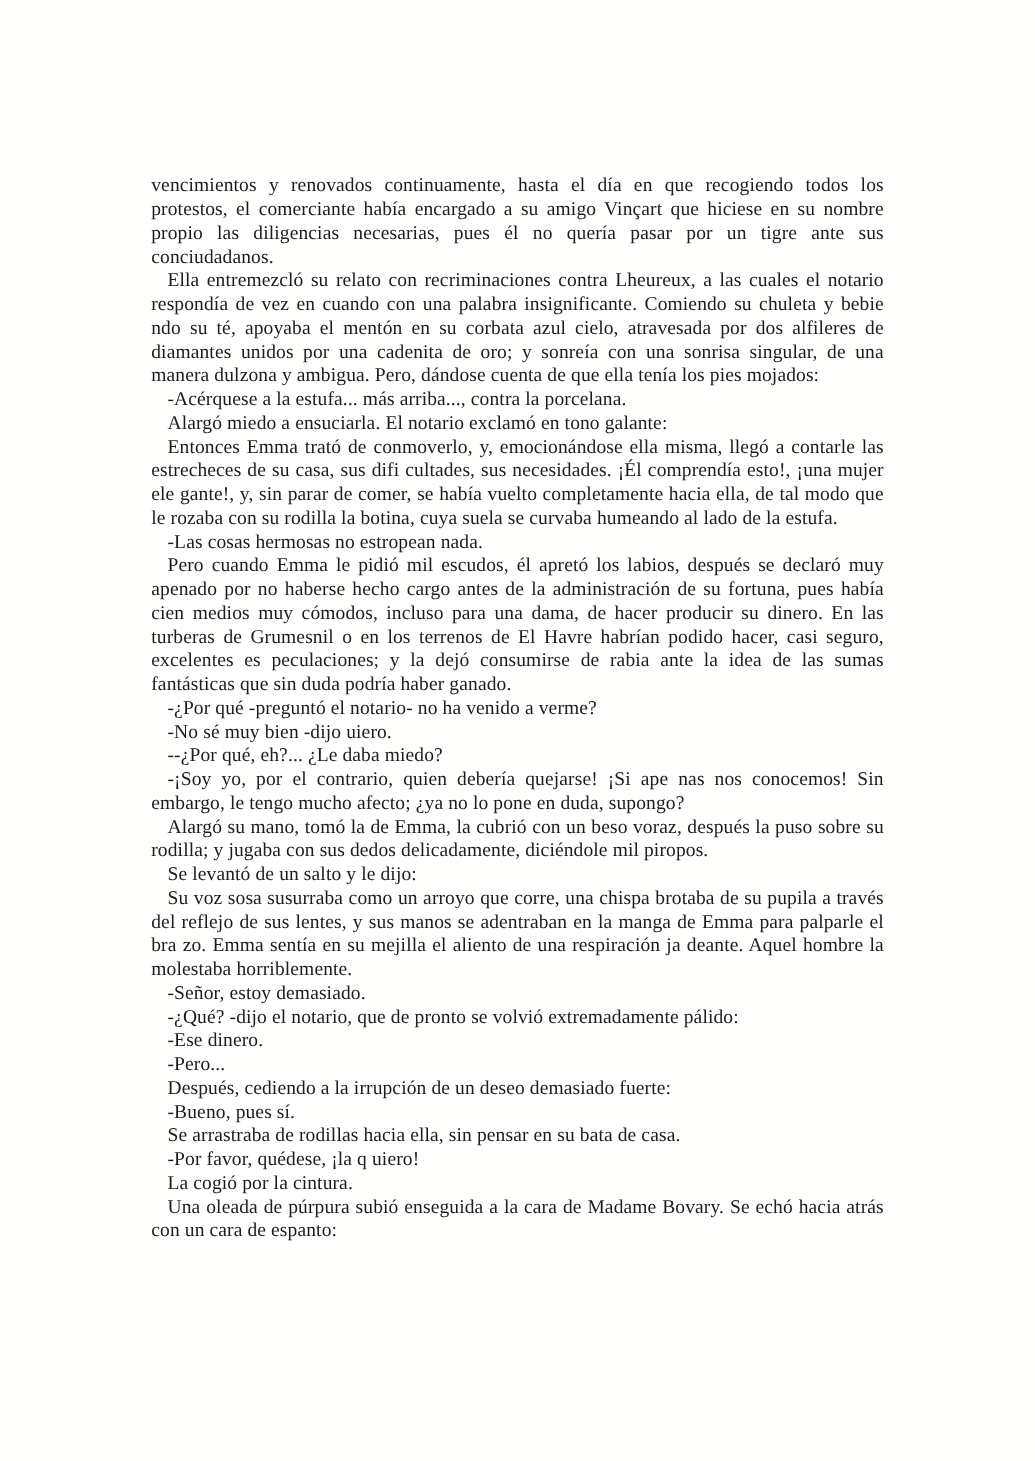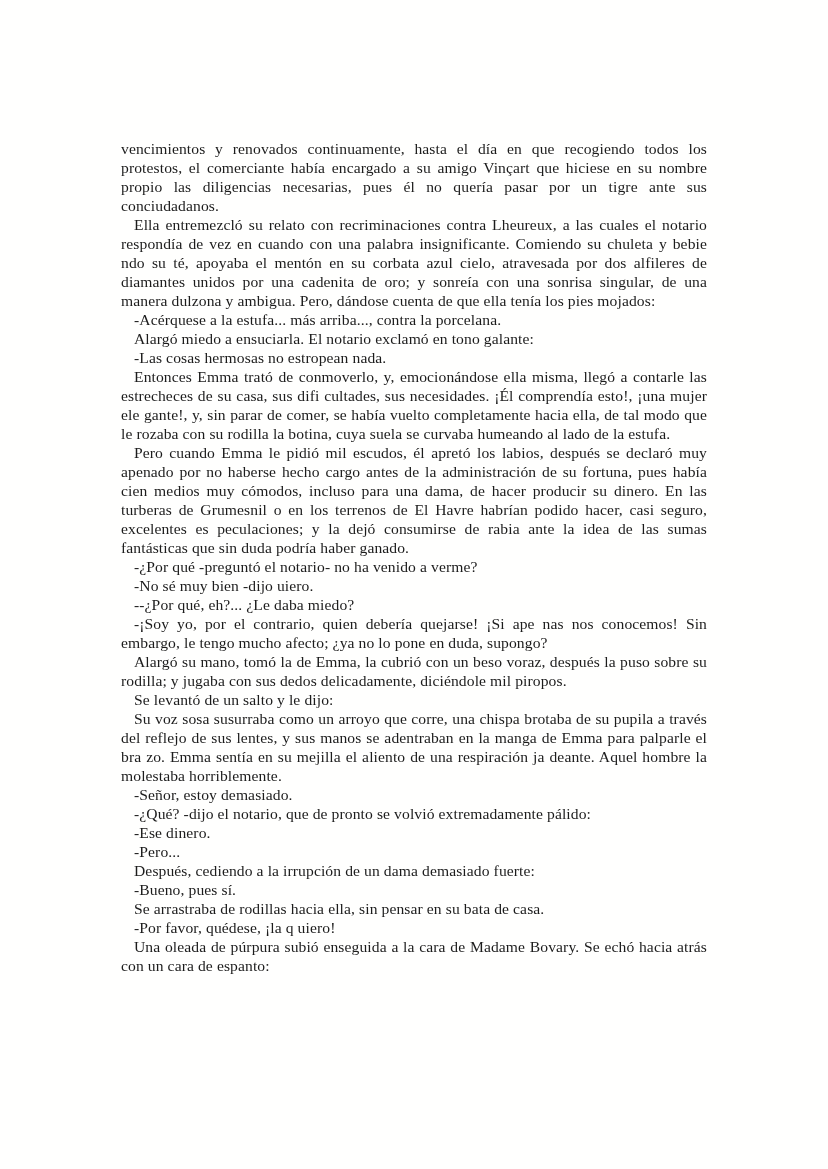--- a/index.html
+++ b/index.html
@@ -44,33 +44,34 @@
 </style>
 </head>
 <body>
 
 <div class="page">
   <div class="text-block">
     <p class="noindent">vencimientos y renovados continuamente, hasta el día en que recogiendo todos los protestos, el comerciante había encargado a su amigo Vinçart que hiciese en su nombre propio las diligencias necesarias, pues él no quería pasar por un tigre ante sus conciudadanos.</p>
     <p>Ella entremezcló su relato con recriminaciones contra Lheureux, a las cuales el notario respondía de vez en cuando con una palabra insignificante. Comiendo su chuleta y bebie ndo su té, apoyaba el mentón en su corbata azul cielo, atravesada por dos alfileres de diamantes unidos por una cadenita de oro; y sonreía con una sonrisa singular, de una manera dulzona y ambigua. Pero, dándose cuenta de que ella tenía los pies mojados:</p>
     <p>-Acérquese a la estufa... más arriba..., contra la porcelana.</p>
     <p>Alargó miedo a ensuciarla. El notario exclamó en tono galante:</p>
+    <p>Entonces Emma trató de conmoverlo, y, emocionándose ella misma, llegó a contarle las estrecheces de su casa, sus difi cultades, sus necesidades. ¡Él comprendía esto!, ¡una mujer ele gante!, y, sin parar de comer, se había vuelto completamente hacia ella, de tal modo que le rozaba con su rodilla la botina, cuya suela se curvaba humeando al lado de la estufa.</p>
     <p>-Las cosas hermosas no estropean nada.</p>
-    <p>Entonces Emma trató de conmoverlo, y, emocionándose ella misma, llegó a contarle las estrecheces de su casa, sus difi cultades, sus necesidades. ¡Él comprendía esto!, ¡una mujer ele gante!, y, sin parar de comer, se había vuelto completamente hacia ella, de tal modo que le rozaba con su rodilla la botina, cuya suela se curvaba humeando al lado de la estufa.</p>
     <p>Pero cuando Emma le pidió mil escudos, él apretó los labios, después se declaró muy apenado por no haberse hecho cargo antes de la administración de su fortuna, pues había cien medios muy cómodos, incluso para una dama, de hacer producir su dinero. En las turberas de Grumesnil o en los terrenos de El Havre habrían podido hacer, casi seguro, excelentes es peculaciones; y la dejó consumirse de rabia ante la idea de las sumas fantásticas que sin duda podría haber ganado.</p>
     <p>-¿Por qué -preguntó el notario- no ha venido a verme?</p>
     <p>-No sé muy bien -dijo uiero.</p>
     <p>--¿Por qué, eh?... ¿Le daba miedo?</p>
     <p>-¡Soy yo, por el contrario, quien debería quejarse! ¡Si ape nas nos conocemos! Sin embargo, le tengo mucho afecto; ¿ya no lo pone en duda, supongo?</p>
     <p>Alargó su mano, tomó la de Emma, la cubrió con un beso voraz, después la puso sobre su rodilla; y jugaba con sus dedos delicadamente, diciéndole mil piropos.</p>
     <p>Se levantó de un salto y le dijo:</p>
     <p>Su voz sosa susurraba como un arroyo que corre, una chispa brotaba de su pupila a través del reflejo de sus lentes, y sus manos se adentraban en la manga de Emma para palparle el bra zo. Emma sentía en su mejilla el aliento de una respiración ja deante. Aquel hombre la molestaba horriblemente.</p>
     <p>-Señor, estoy demasiado.</p>
     <p>-¿Qué? -dijo el notario, que de pronto se volvió extremadamente pálido:</p>
     <p>-Ese dinero.</p>
     <p>-Pero...</p>
-    <p>Después, cediendo a la irrupción de un dama demasiado fuerte:</p>
+    <p>Después, cediendo a la irrupción de un deseo demasiado fuerte:</p>
     <p>-Bueno, pues sí.</p>
     <p>Se arrastraba de rodillas hacia ella, sin pensar en su bata de casa.</p>
     <p>-Por favor, quédese, ¡la q uiero!</p>
+    <p>La cogió por la cintura.</p>
     <p>Una oleada de púrpura subió enseguida a la cara de Madame Bovary. Se echó hacia atrás con un cara de espanto:</p>
   </div>
 </div>
 
 </body></html>

